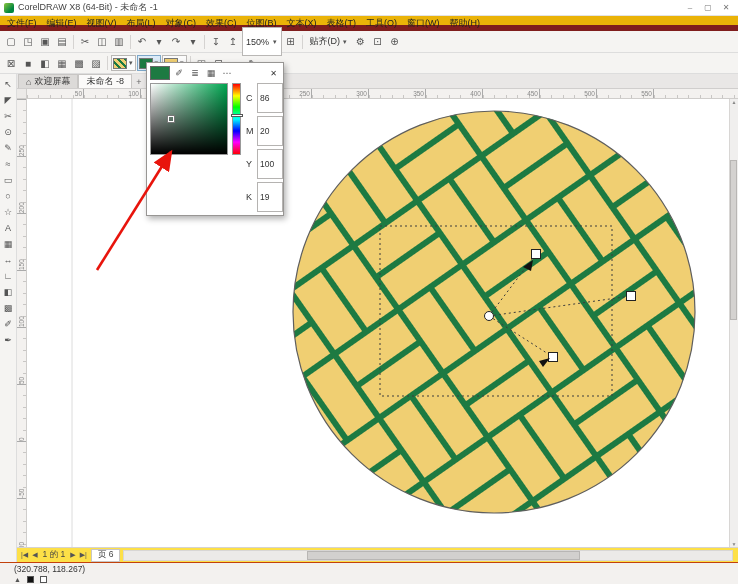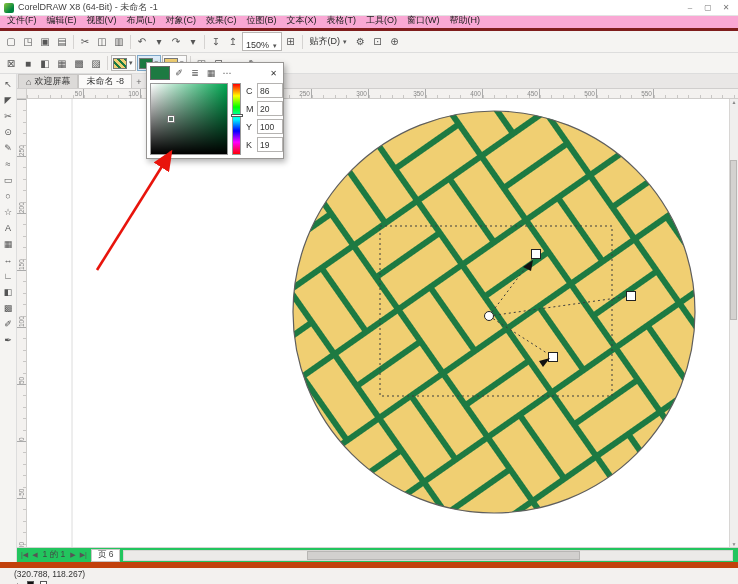--- a/index.html
+++ b/index.html
@@ -7,31 +7,31 @@
   .window { position:relative; width:738px; height:584px; background:#f1f0ef; overflow:hidden; font-size:9px; color:#333; }
 
   
   .titlebar { height:16px; background:#ffffff; display:flex; align-items:center; padding:0 4px; border-bottom:1px solid #e3e3e3; }
   .app-icon { width:10px; height:10px; background:linear-gradient(135deg,#8cc63f 0%,#00853e 70%); border-radius:2px; margin-right:4px; flex:0 0 auto; }
   .title { font-size:9px; color:#444; white-space:nowrap; }
   .winbtns { margin-left:auto; display:flex; gap:2px; }
   .winbtn { width:16px; text-align:center; color:#777; font-size:8px; }
 
   
-  .menubar { height:15px; background:#f9a8d4; display:flex; align-items:flex-end; padding-left:2px; border-bottom:3px solid #7f1d1d; }
+  .menubar { height:15px; background:#eab308; display:flex; align-items:flex-start; padding-left:2px; border-bottom:6px solid #7f1d1d; }
   .menu-item { padding:1px 5px; font-size:9px; color:#222; white-space:nowrap; }
 
   
   .toolbar { display:flex; align-items:center; background:#f5f4f2; border-bottom:1px solid #ddd; padding:0 3px; gap:1px; }
   .tb1 { height:22px; } .tb2 { height:21px; }
   .grp { display:contents; }
   .tbtn { min-width:16px; height:16px; display:inline-flex; align-items:center; justify-content:center;
           font-size:10px; color:#555; border:1px solid transparent; border-radius:2px; padding:0 1px; }
   .sep { width:1px; height:14px; background:#d5d3d1; margin:0 2px; flex:0 0 auto; }
-  .combo { display:inline-flex; align-items:flex-end; border:1px solid #b9b7b5; background:#fff; height:19px; padding:0 3px; gap:3px; }
+  .combo { display:inline-flex; align-items:center; border:1px solid #b9b7b5; background:#fff; height:29px; padding:0 3px; gap:3px; }
   .dd { font-size:7px; color:#555; padding:0 1px; }
   .swatchbtn { display:inline-flex; align-items:center; border:1px solid #b9b7b5; background:#fbfbfb; height:16px; padding:1px; gap:1px; }
   .swatchbtn.active { background:#dcebf7; border-color:#7da7c9; }
   .swatch { width:14px; height:11px; border:1px solid #777; }
   .swatch.green  { background:var(--fill-green); }
   .swatch.yellow { background:var(--fill-yellow); }
   .swatch.pattern { background:
       repeating-linear-gradient(45deg, var(--fill-yellow) 0 3px, var(--fill-green) 3px 5px); }
   .snapbtn { display:inline-flex; align-items:center; gap:2px; padding:0 4px; height:16px; color:#333; }
 
@@ -60,28 +60,28 @@
       background-size:3px 100%; background-position:right top; background-repeat:no-repeat; }
   .vnum { flex:0 0 57px; height:57px; font-size:6.5px; color:#888; border-bottom:1px solid #aaa;
       writing-mode:vertical-rl; transform:rotate(180deg); display:flex; align-items:center; justify-content:flex-start; }
   .canvas { flex:1; background:#ffffff; position:relative; overflow:hidden; }
   .canvas svg { position:absolute; left:0; top:0; }
 
   .v-scroll { width:9px; background:#f0efee; border-left:1px solid #d8d6d4; display:flex; flex-direction:column; align-items:center; font-size:5px; color:#888; flex:0 0 auto; }
   .v-track { flex:1; width:100%; position:relative; }
   .v-thumb { position:absolute; top:55px; left:0; width:7px; height:160px; background:#d4d2d0; border:1px solid #b8b6b4; }
 
-  .bottom-bar { height:15px; display:flex; align-items:center; background:#22c55e; border-top:1px solid #d5d3d1; font-size:8px; color:#444; padding:0 2px; }
+  .bottom-bar { height:15px; display:flex; align-items:center; background:#fde047; border-top:1px solid #d5d3d1; font-size:8px; color:#444; padding:0 2px; }
   .nav-btn { padding:0 2px; font-size:7px; color:#555; white-space:nowrap; }
   .page-count { padding:0 3px; font-size:8.5px; white-space:nowrap; }
   .page-tab { display:inline-flex; align-items:center; height:13px; padding:0 6px; background:#fff; border:1px solid #c8c6c4; margin-left:2px; font-size:8.5px; white-space:nowrap; }
   .h-scroll { flex:1; height:11px; margin:0 3px; background:#eceae8; border:1px solid #d8d6d4; position:relative; }
   .h-thumb { position:absolute; left:30%; width:45%; height:9px; background:#d2d0ce; border:1px solid #b8b6b4; }
 
-  .statusbar { height:22px; background:#f3f1ef; border-top:6px solid #c2410c; padding:1px 4px 0 14px; font-size:8.5px; color:#333; }
+  .statusbar { height:22px; background:#f3f1ef; border-top:1px solid #c2410c; padding:1px 4px 0 14px; font-size:8.5px; color:#333; }
   .status-row { height:10px; display:flex; align-items:center; gap:6px; }
   .mini-swatch { width:7px; height:7px; border:1px solid #555; display:inline-block; }
   .mini-swatch.black { background:#111; }
   .mini-swatch.white { background:#fff; }
   .cursor-glyph { font-size:7px; color:#555; }
 
   
   .popup { position:absolute; left:146px; top:62px; width:138px; background:#fff; border:1px solid #989694; box-shadow:2px 3px 6px rgba(0,0,0,.3); z-index:40; padding:3px; }
   .pop-head { display:flex; align-items:center; gap:2px; margin-bottom:3px; }
   .pop-swatch { width:20px; height:14px; background:var(--fill-green); border:1px solid #666; flex:0 0 auto; }
@@ -91,21 +91,21 @@
   .pop-body { display:flex; }
   .color-field { width:78px; height:72px; position:relative; border:1px solid #999; flex:0 0 auto;
       background: linear-gradient(to top, #000, rgba(0,0,0,0)), linear-gradient(to right, #fff, var(--hue-green)); }
   .field-marker { position:absolute; left:22%; top:46%; width:6px; height:6px; border:1px solid #fff; outline:1px solid #777; }
   .hue-bar { width:9px; height:72px; margin-left:4px; border:1px solid #999; flex:0 0 auto;
       background:linear-gradient(to bottom,#f00 0%,#ff0 17%,#0f0 33%,#0ff 50%,#00f 67%,#f0f 83%,#f00 100%); }
   .hue-marker { position:relative; top:30px; left:-2px; width:12px; height:3px; background:#fff; border:1px solid #555; }
   .channels { margin-left:5px; display:flex; flex-direction:column; gap:3px; }
   .chrow { display:flex; align-items:center; gap:3px; }
   .chlabel { width:8px; font-size:9px; color:#333; }
-  .chval { width:26px; height:15px; border:1px solid #b5b3b1; font-size:8.5px; display:flex; align-items:center; padding-left:2px; background:#fff; }
+  .chval { width:26px; height:30px; border:1px solid #b5b3b1; font-size:8.5px; display:flex; align-items:center; padding-left:2px; background:#fff; }
 
   .arrow-overlay { position:absolute; left:85px; top:140px; z-index:50; pointer-events:none; }
 </style>
 </head>
 <body>
 
 <div class="window">
 
   <div class="titlebar">
     <span class="app-icon"></span>

